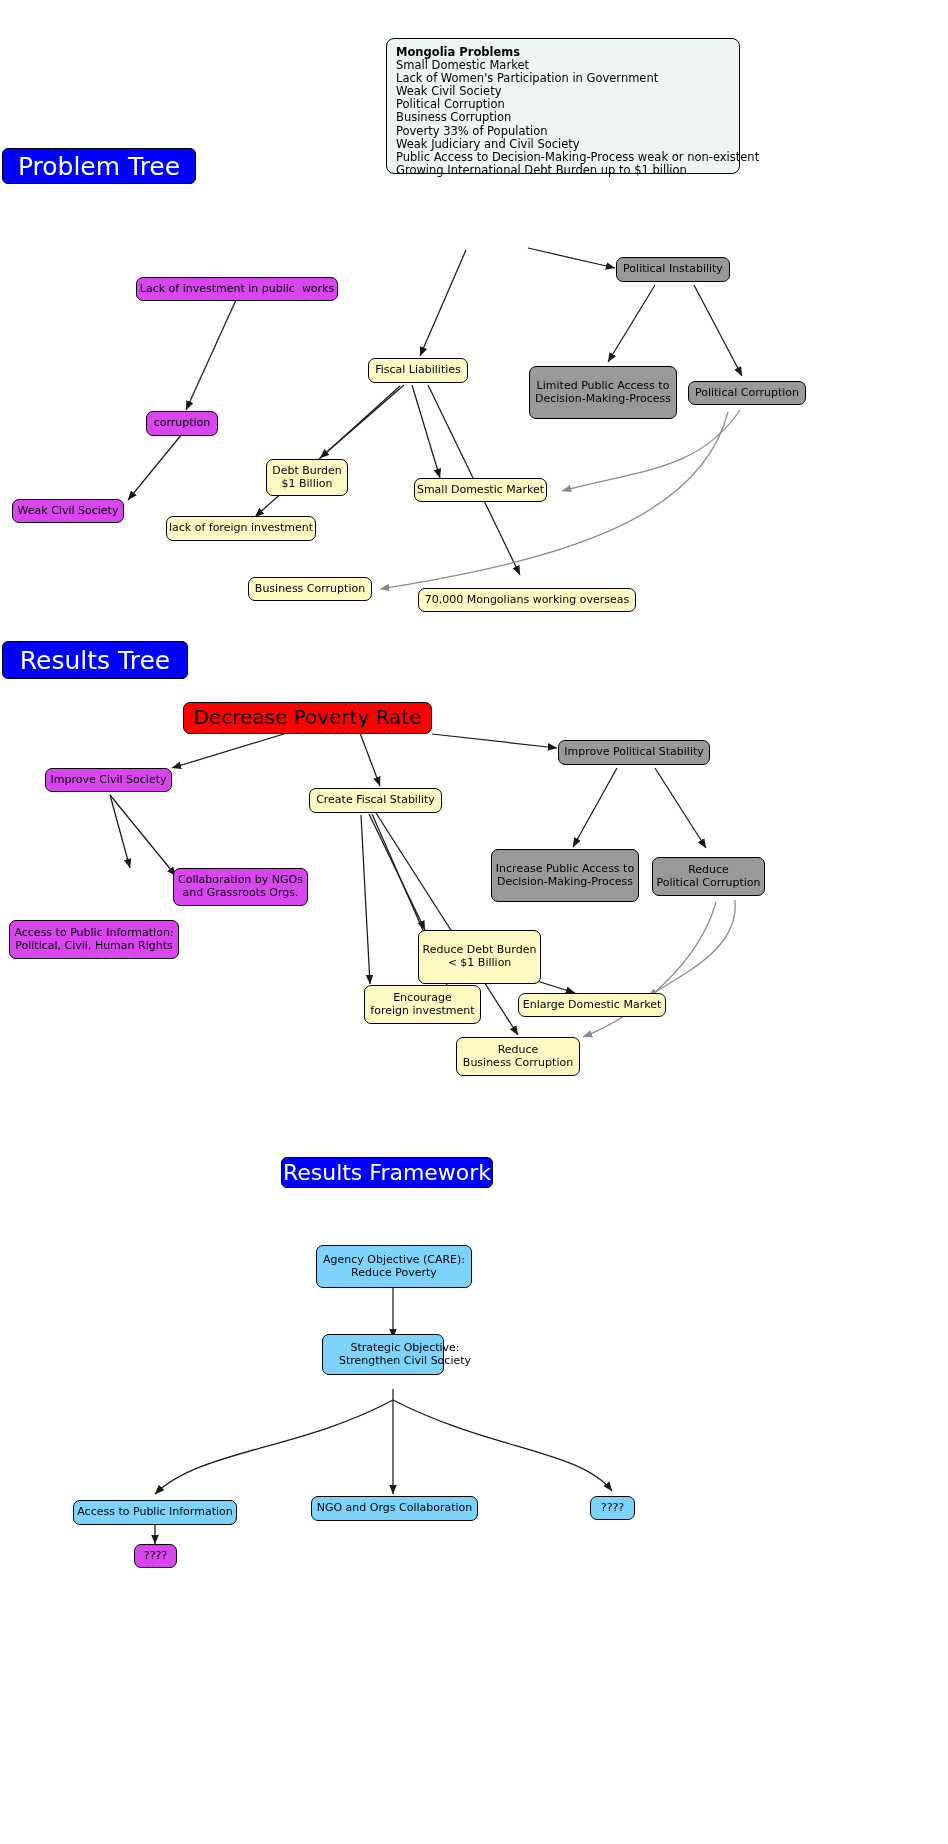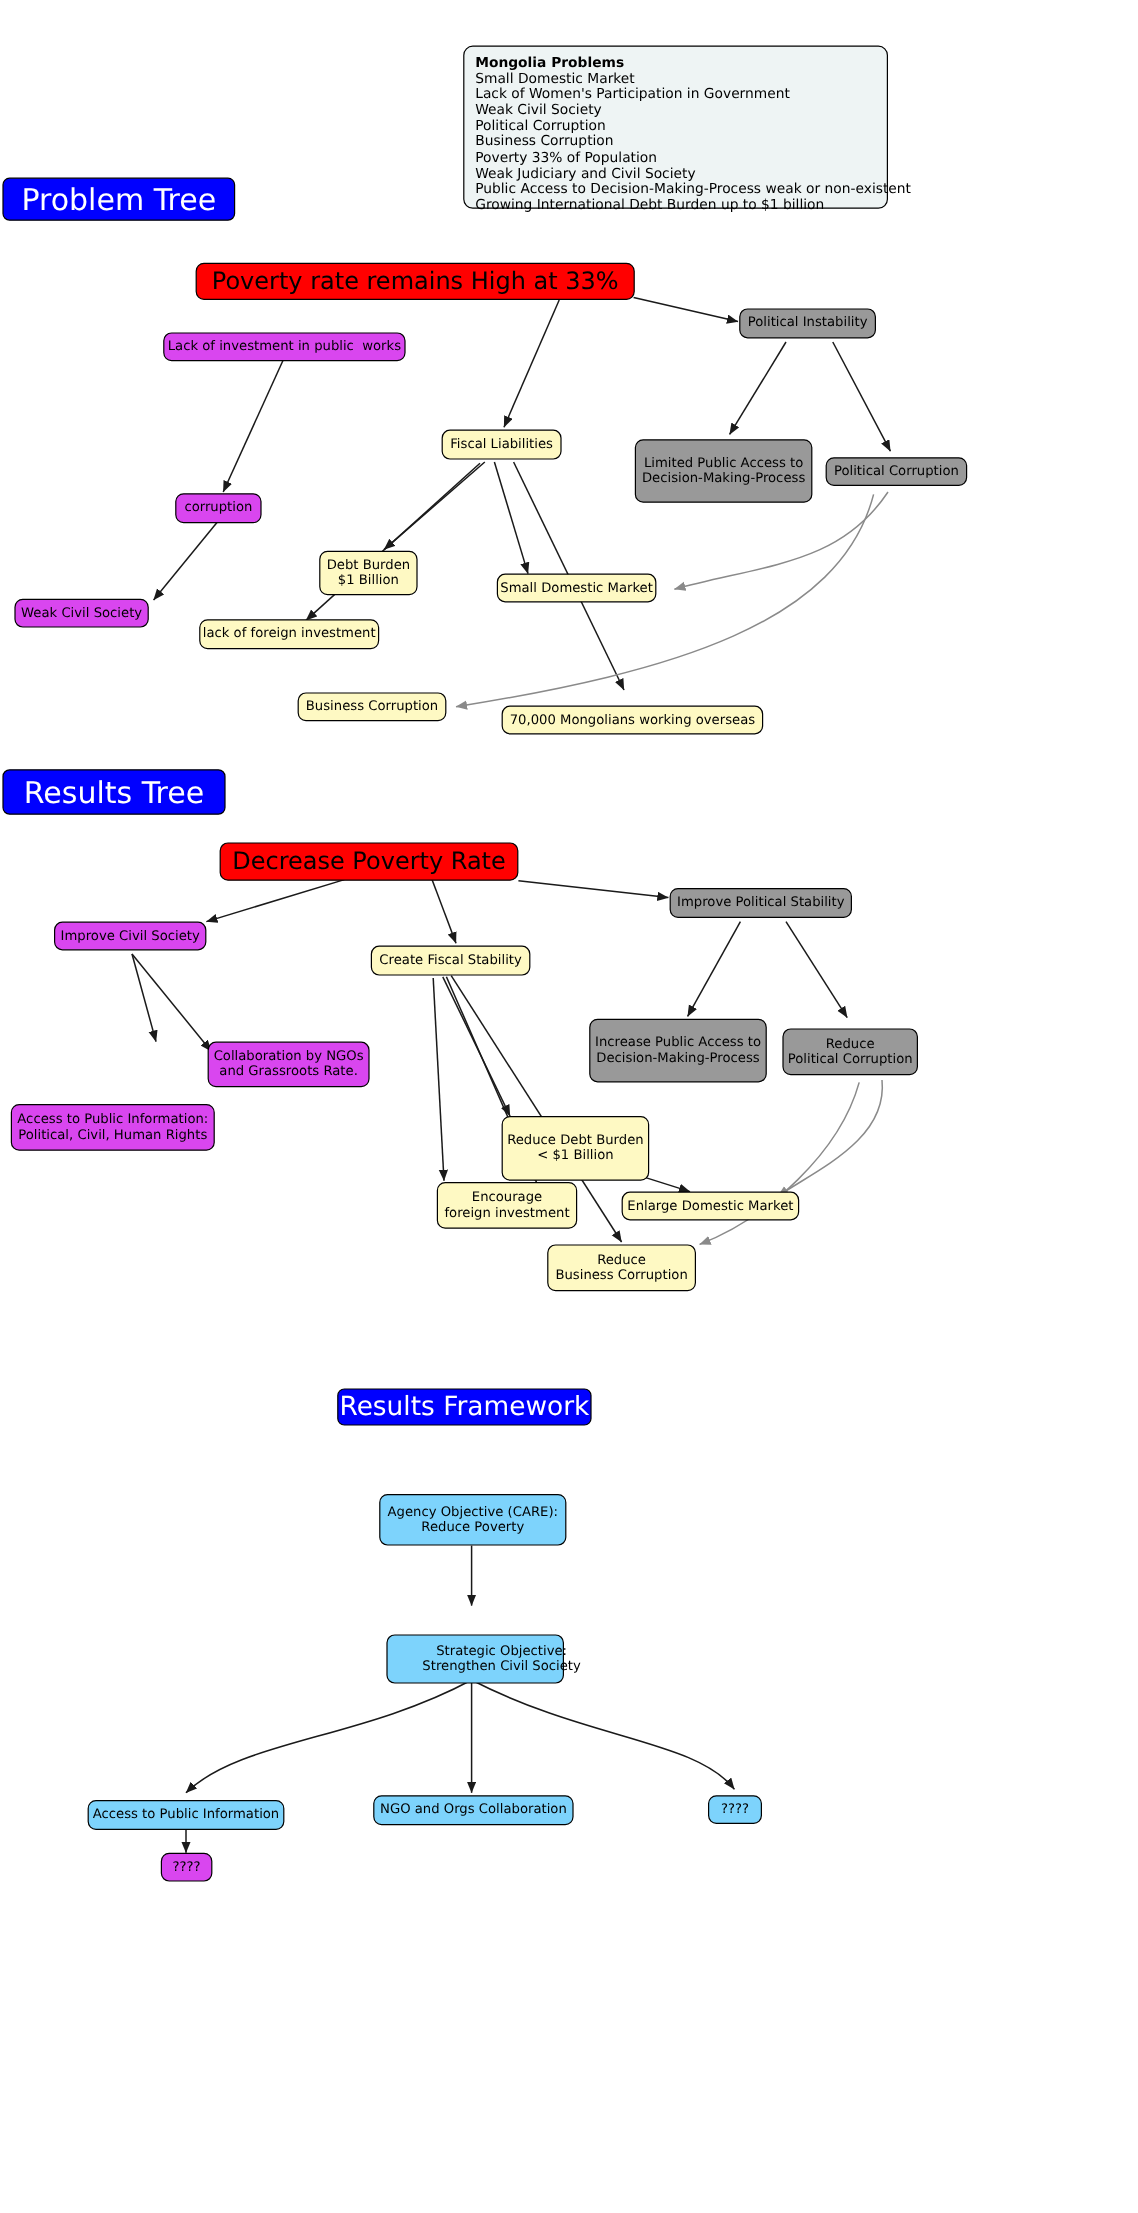--- a/index.html
+++ b/index.html
@@ -146,21 +146,20 @@
     <div class="legend-line">Public Access to Decision-Making-Process weak or non-existent</div>
     <div class="legend-line">Growing International Debt Burden up to $1 billion</div>
   </div>
 
   <div class="node n-title sz-title" style="left:2px; top:148px; width:194px; height:36px;">Problem Tree</div>
 
   <div class="node n-title sz-title" style="left:2px; top:641px; width:186px; height:38px;">Results Tree</div>
 
   <div class="node n-title sz-lg" style="left:281px; top:1157px; width:212px; height:31px; font-size:22px;">Results Framework</div>
 
-  <div class="node n-red sz-lg" style="left:163px; top:219px; width:366px; height:31px;">Poverty rate remains High at 33%</div>
 
   <div class="node n-orange sz-sm" style="left:136px; top:277px; width:202px; height:24px;">Lack of investment in public  works</div>
 
   <div class="node n-gray sz-sm" style="left:616px; top:257px; width:114px; height:25px;">Political Instability</div>
 
   <div class="node n-cyan sz-sm" style="left:368px; top:358px; width:100px; height:25px;">Fiscal Liabilities</div>
 
   <div class="node n-gray sz-sm" style="left:529px; top:366px; width:148px; height:53px;">Limited Public Access to
 Decision-Making-Process</div>
 
@@ -183,21 +182,21 @@
 
   <div class="node n-red sz-lg" style="left:183px; top:702px; width:249px; height:32px;">Decrease Poverty Rate</div>
 
   <div class="node n-orange sz-sm" style="left:45px; top:768px; width:127px; height:24px;">Improve Civil Society</div>
 
   <div class="node n-cyan sz-sm" style="left:309px; top:788px; width:133px; height:25px;">Create Fiscal Stability</div>
 
   <div class="node n-gray sz-sm" style="left:558px; top:740px; width:152px; height:25px;">Improve Political Stability</div>
 
   <div class="node n-orange sz-sm" style="left:173px; top:868px; width:135px; height:38px;">Collaboration by NGOs
-and Grassroots Rate.</div>
+and Grassroots Orgs.</div>
 
   <div class="node n-gray sz-sm" style="left:491px; top:849px; width:148px; height:53px;">Increase Public Access to
 Decision-Making-Process</div>
 
   <div class="node n-gray sz-sm" style="left:652px; top:857px; width:113px; height:39px;">Reduce
 Political Corruption</div>
 
   <div class="node n-orange sz-sm" style="left:9px; top:920px; width:170px; height:39px;">Access to Public Information:
 Political, Civil, Human Rights</div>
 
@@ -208,21 +207,21 @@
 foreign investment</div>
 
   <div class="node n-cyan sz-sm" style="left:518px; top:993px; width:148px; height:24px;">Enlarge Domestic Market</div>
 
   <div class="node n-cyan sz-sm" style="left:456px; top:1037px; width:124px; height:39px;">Reduce
 Business Corruption</div>
 
   <div class="node n-pink sz-sm" style="left:316px; top:1245px; width:156px; height:43px;">Agency Objective (CARE):
 Reduce Poverty</div>
 
-  <div class="node n-pink sz-sm" style="left:322px; top:1362px; width:148px; height:41px;padding-left:44px;">Strategic Objective:
+  <div class="node n-pink sz-sm" style="left:322px; top:1334px; width:122px; height:41px;padding-left:44px;">Strategic Objective:
 Strengthen Civil Society</div>
 
   <div class="node n-pink sz-sm" style="left:73px; top:1500px; width:164px; height:25px;">Access to Public Information</div>
 
   <div class="node n-pink sz-sm" style="left:311px; top:1496px; width:167px; height:25px;">NGO and Orgs Collaboration</div>
 
   <div class="node n-pink sz-sm" style="left:590px; top:1496px; width:45px; height:24px;">????</div>
 
   <div class="node n-orange sz-sm" style="left:134px; top:1544px; width:43px; height:24px;">????</div>
 

